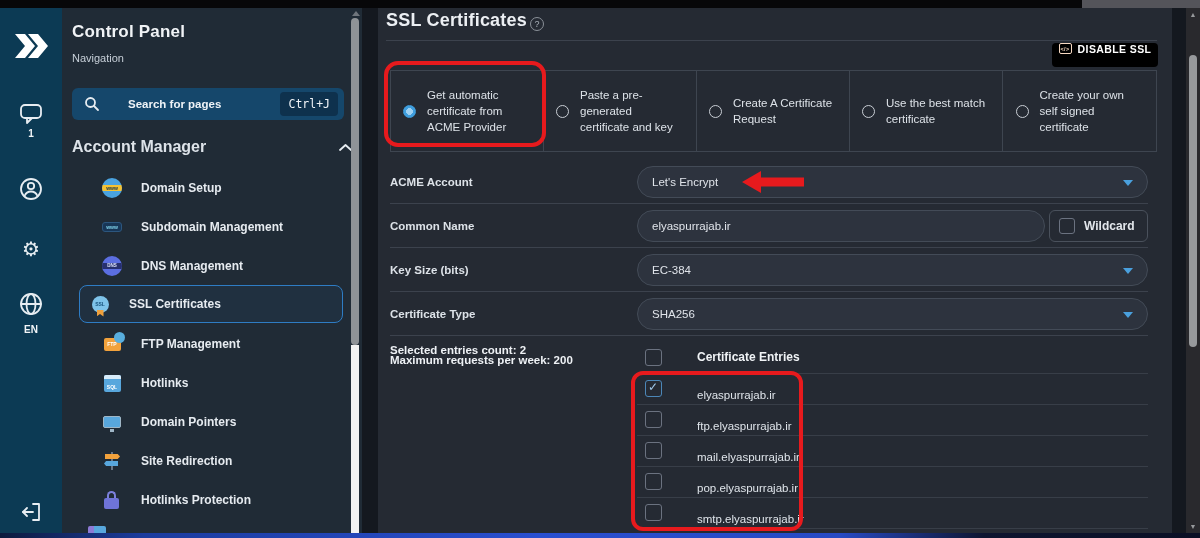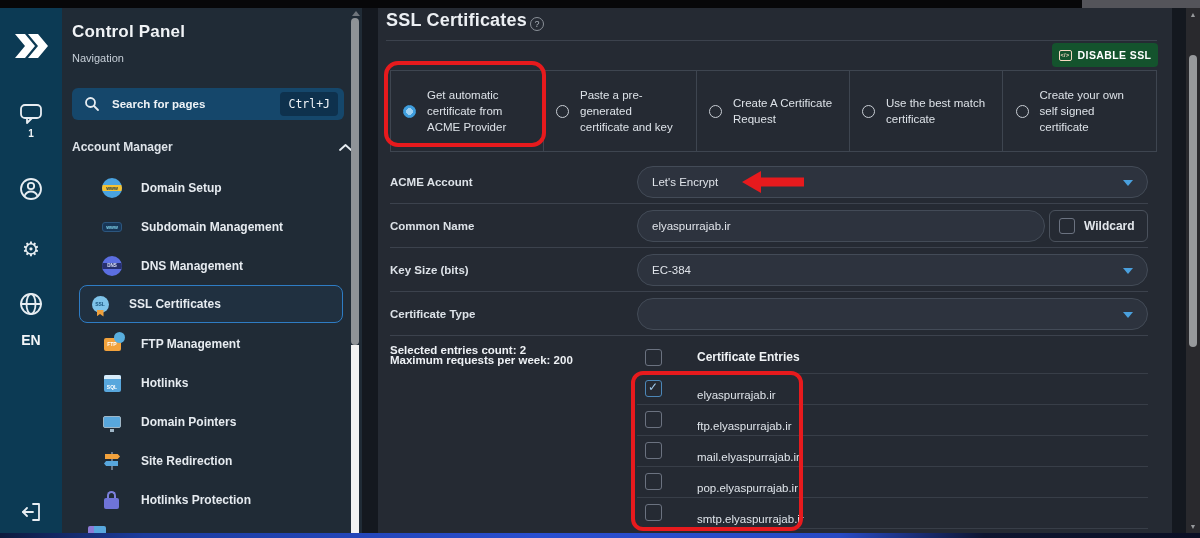--- a/index.html
+++ b/index.html
@@ -14,25 +14,25 @@
   
   .rail { left:0; top:8px; width:62px; height:530px; background:#0c3a54; }
   .rail .icon-btn { position:absolute; left:0; width:62px; display:flex; justify-content:center; color:#e7edf2; cursor:pointer; }
   .rail .mini-label { position:absolute; left:0; width:62px; text-align:center; font-size:10px; font-weight:bold; color:#f2f5f8; }
 
   
   .nav { left:62px; top:8px; width:300px; height:530px; background:#202b36; }
   .nav-title { position:absolute; left:10px; top:14px; font-size:17px; font-weight:600; color:#f0f3f6; letter-spacing:.2px; }
   .nav-sub { position:absolute; left:10px; top:44px; font-size:11px; color:#c6cfd8; }
   .searchbox { position:absolute; left:10px; top:80px; width:272px; height:32px; background:#15476b; border-radius:6px; display:flex; align-items:center; cursor:text; }
-  .search-ph { margin-left:12px; font-size:11.5px; font-weight:600; color:#eef3f7; background:transparent; border:none; outline:none; width:150px; font-family:"Liberation Sans",sans-serif; }
+  .search-ph { margin-left:28px; font-size:11.5px; font-weight:600; color:#eef3f7; background:transparent; border:none; outline:none; width:150px; font-family:"Liberation Sans",sans-serif; }
   .search-ph::placeholder { color:#eef3f7; opacity:1; }
   .kbd-badge { position:absolute; right:6px; top:4px; height:24px; padding:0 8px; background:#0e314d; border-radius:4px; font-family:"DejaVu Sans Mono", monospace; font-size:11.5px; color:#f0f4f8; display:flex; align-items:center; }
   .section-row { position:absolute; left:10px; top:130px; width:280px; height:18px; display:flex; align-items:center; justify-content:space-between; cursor:pointer; }
-  .section-label { font-size:12px; font-weight:600; color:#dde3e9; }
+  .section-label { font-size:16px; font-weight:600; color:#dde3e9; }
 
   .nav-item { position:absolute; left:23px; width:280px; height:38px; display:flex; align-items:center; cursor:pointer; }
   .nav-item .ico { position:absolute; left:16px; width:22px; height:22px; display:flex; align-items:center; justify-content:center; }
   .nav-item .lbl { position:absolute; left:56px; font-size:12px; font-weight:600; color:#e6ebf0; white-space:nowrap; }
   .nav-item.selected { left:17px; width:264px; border:1px solid #2e7cc4; border-radius:8px; background:rgba(46,124,196,0.07); }
   .nav-item.selected .ico { left:9px; }
   .nav-item.selected .lbl { left:49px; }
 
   
   .tico { font-size:5px; font-weight:bold; line-height:1; }
@@ -62,21 +62,21 @@
   
   .nav-scroll-up { left:352px; top:11px; width:0; height:0; border-left:4px solid transparent; border-right:4px solid transparent; border-bottom:5px solid #6f757c; }
   .nav-scroll-thumb { left:351px; top:18px; width:8px; height:327px; background:#8f9397; border-radius:4px; }
   .nav-scroll-track { left:351px; top:345px; width:8px; height:188px; background:#f2f2f2; }
 
   
   .panel { left:378px; top:8px; width:794px; height:525px; background:#252a33; }
   .page-title { position:absolute; left:8px; top:2px; font-size:18px; font-weight:600; color:#eceff3; letter-spacing:.2px; }
   .help-ic { position:absolute; left:152px; top:9px; width:14px; height:14px; border:1px solid #8a9098; border-radius:50%; color:#aab1b9; font-size:9px; display:flex; align-items:center; justify-content:center; }
   .hdivider { position:absolute; background:#3c424d; height:1px; }
-  .btn-orange { position:absolute; left:674px; top:35px; width:106px; height:24px; background:#14532d; border:none; border-radius:4px; color:#fff; font-size:10.5px; font-weight:bold; letter-spacing:.4px; display:flex; align-items:center; justify-content:center; gap:6px; cursor:pointer; font-family:"Liberation Sans",sans-serif; }
+  .btn-orange { position:absolute; left:674px; top:35px; width:106px; height:24px; background:#000000; border:none; border-radius:4px; color:#fff; font-size:10.5px; font-weight:bold; letter-spacing:.4px; display:flex; align-items:flex-start; justify-content:center; gap:6px; cursor:pointer; font-family:"Liberation Sans",sans-serif; }
   .btn-orange .mini-code { width:13px; height:11px; border:1px solid #f7d9c2; border-radius:2px; font-size:5.5px; font-weight:bold; color:#f7d9c2; display:flex; align-items:center; justify-content:center; }
 
   .tabs { position:absolute; left:12px; top:62px; width:767px; height:82px; border:1px solid #3e4550; display:grid; grid-template-columns:repeat(5,1fr); }
   .tab { border-right:1px solid #3e4550; display:flex; align-items:center; justify-content:center; gap:11px; padding:0 10px; cursor:pointer; }
   .tab:last-child { border-right:none; }
   .tab .txt { font-size:11.5px; line-height:1.4; color:#dde2e8; max-width:104px; }
   .radio { width:13px; height:13px; border-radius:50%; border:1.6px solid #c9ced5; flex:0 0 auto; }
   .radio.on { border-color:#3f9ede; background:radial-gradient(circle at 50% 50%, #9fd1f2 0 45%, #3f9ede 46% 100%); }
 
   .form-label { position:absolute; left:12px; font-size:11.5px; font-weight:600; color:#dde2e8; }
@@ -135,21 +135,21 @@
       </svg>
   </div>
   <div class="icon-btn" style="top:229px; font-size:20px;">⚙</div>
   <div class="icon-btn" style="top:283px;">
     <svg class="stroke" width="26" height="26" viewBox="0 0 26 26">
         <circle cx="13" cy="13" r="10"></circle>
         <ellipse cx="13" cy="13" rx="4.5" ry="10"></ellipse>
         <line x1="3" y1="13" x2="23" y2="13"></line>
       </svg>
   </div>
-  <div class="mini-label" style="top:324px; font-size:14px;">EN</div>
+  <div class="mini-label" style="top:316px; font-size:10px;">EN</div>
   <div class="icon-btn" style="top:492px;">
     <svg class="stroke" width="24" height="24" viewBox="0 0 24 24">
         <path d="M14 4 L20 4 L20 20 L14 20"></path>
         <path d="M4 12 L14 12"></path>
         <path d="M8 8 L4 12 L8 16"></path>
       </svg>
   </div>
 </div>
 
 <div class="abs nav">
@@ -307,20 +307,21 @@
 
   <div class="form-label" style="top:256px;">Key Size (bits)</div>
   <div class="field" style="left:259px; top:246px; width:511px;">
     <span class="val">EC-384</span>
     <span class="caret"></span>
   </div>
   <div class="hdivider" style="left:12px; top:283px; width:758px;"></div>
 
   <div class="form-label" style="top:300px;">Certificate Type</div>
   <div class="field" style="left:259px; top:290px; width:511px;">
+    <span class="val">SHA256</span>
     <span class="caret"></span>
   </div>
   <div class="hdivider" style="left:12px; top:327px; width:758px;"></div>
 
   <div class="bold-note" style="top:336px;">Selected entries count: 2</div>
   <div class="bold-note" style="top:346px;">Maximum requests per week: 200</div>
 
   <span class="cb t-cb" style="top:341px;"></span>
   <div class="t-header">Certificate Entries</div>
   <div class="t-div" style="top:365px;"></div>

